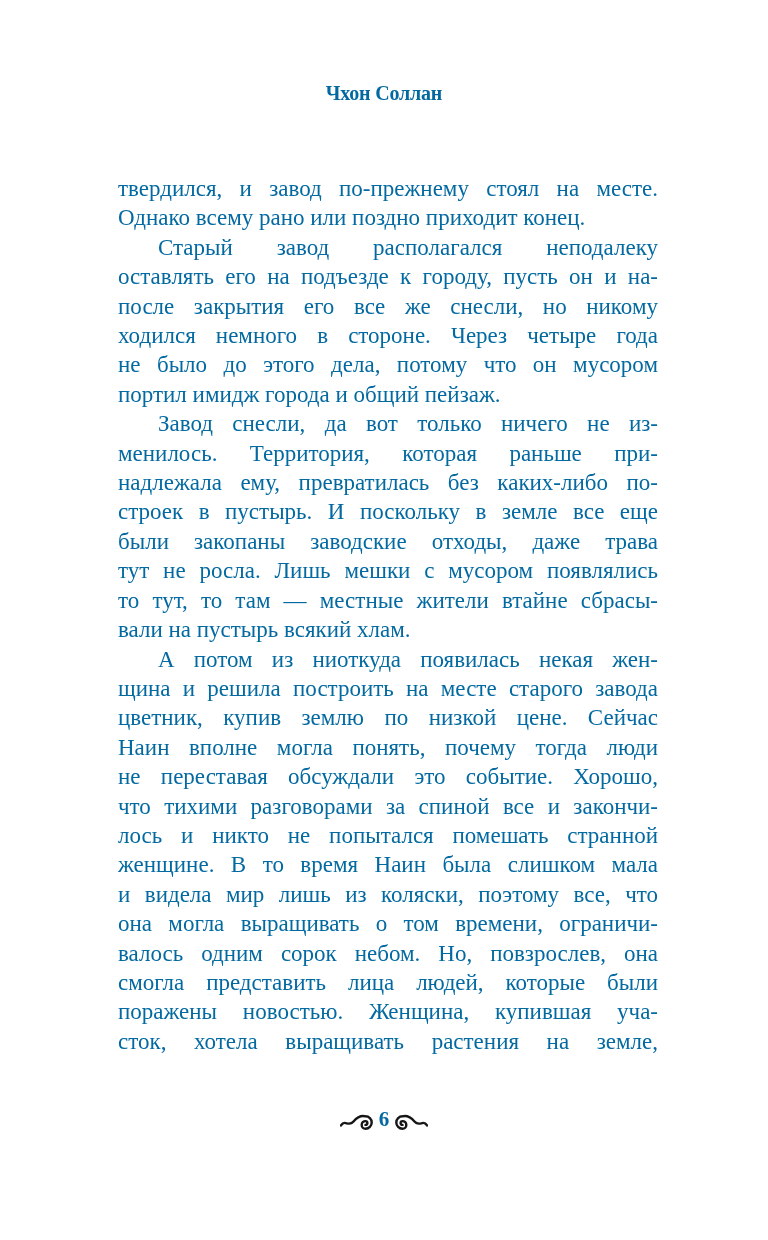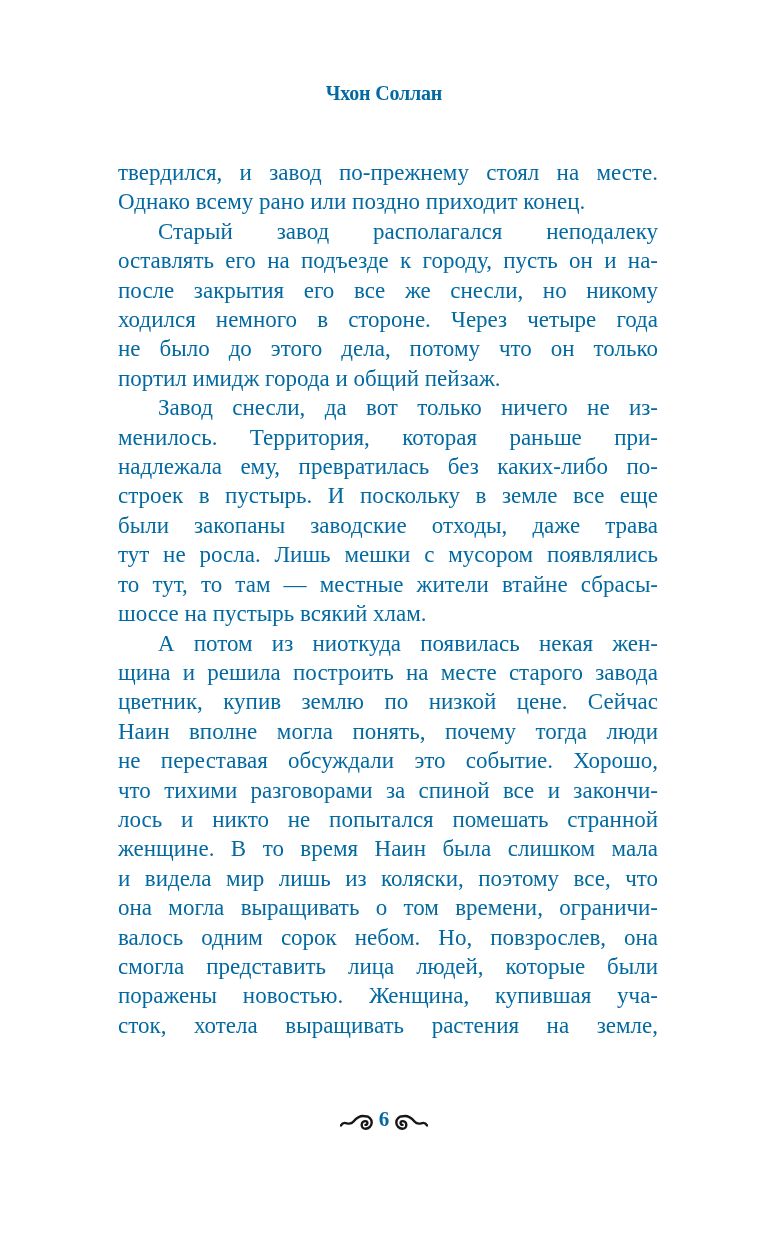--- a/index.html
+++ b/index.html
@@ -12,21 +12,21 @@
     background: #ffffff;
     font-family: "Liberation Serif", serif;
     color: #161616;
   }
   .running-header {
     position: absolute; top: 82px; left: 0; width: 100%;
     text-align: center;
     font-size: 20px; font-weight: bold; letter-spacing: -0.2px;
   }
   .text-block {
-    position: absolute; top: 158px; left: 118px; width: 540px;
+    position: absolute; top: 174px; left: 118px; width: 540px;
     font-size: 23px; line-height: 29.4px;
   }
   .line {
     text-align: justify;
     text-align-last: justify;
     text-justify: inter-word;
     white-space: normal;
   }
   .line.end { text-align-last: left; }
   .line.indent { text-indent: 40px; }
@@ -48,30 +48,30 @@
 
   <div class="running-header">Чхон Соллан</div>
 
   <div class="text-block" id="text-block">
       <div class="line">твердился, и завод по-прежнему стоял на месте.</div>
       <div class="line end">Однако всему рано или поздно приходит конец.</div>
       <div class="line indent">Старый завод располагался неподалеку</div>
       <div class="line">оставлять его на подъезде к городу, пусть он и на-</div>
       <div class="line">после закрытия его все же снесли, но никому</div>
       <div class="line">ходился немного в стороне. Через четыре года</div>
-      <div class="line">не было до этого дела, потому что он только</div>
+      <div class="line">не было до этого дела, потому что он мусором</div>
       <div class="line end">портил имидж города и общий пейзаж.</div>
       <div class="line indent">Завод снесли, да вот только ничего не из-</div>
       <div class="line">менилось. Территория, которая раньше при-</div>
       <div class="line">надлежала ему, превратилась без каких-либо по-</div>
       <div class="line">строек в пустырь. И поскольку в земле все еще</div>
       <div class="line">были закопаны заводские отходы, даже трава</div>
       <div class="line">тут не росла. Лишь мешки с мусором появлялись</div>
       <div class="line">то тут, то там — местные жители втайне сбрасы-</div>
-      <div class="line end">шоссе на пустырь всякий хлам.</div>
+      <div class="line end">вали на пустырь всякий хлам.</div>
       <div class="line indent">А потом из ниоткуда появилась некая жен-</div>
       <div class="line">щина и решила построить на месте старого завода</div>
       <div class="line">цветник, купив землю по низкой цене. Сейчас</div>
       <div class="line">Наин вполне могла понять, почему тогда люди</div>
       <div class="line">не переставая обсуждали это событие. Хорошо,</div>
       <div class="line">что тихими разговорами за спиной все и закончи-</div>
       <div class="line">лось и никто не попытался помешать странной</div>
       <div class="line">женщине. В то время Наин была слишком мала</div>
       <div class="line">и видела мир лишь из коляски, поэтому все, что</div>
       <div class="line">она могла выращивать о том времени, ограничи-</div>

